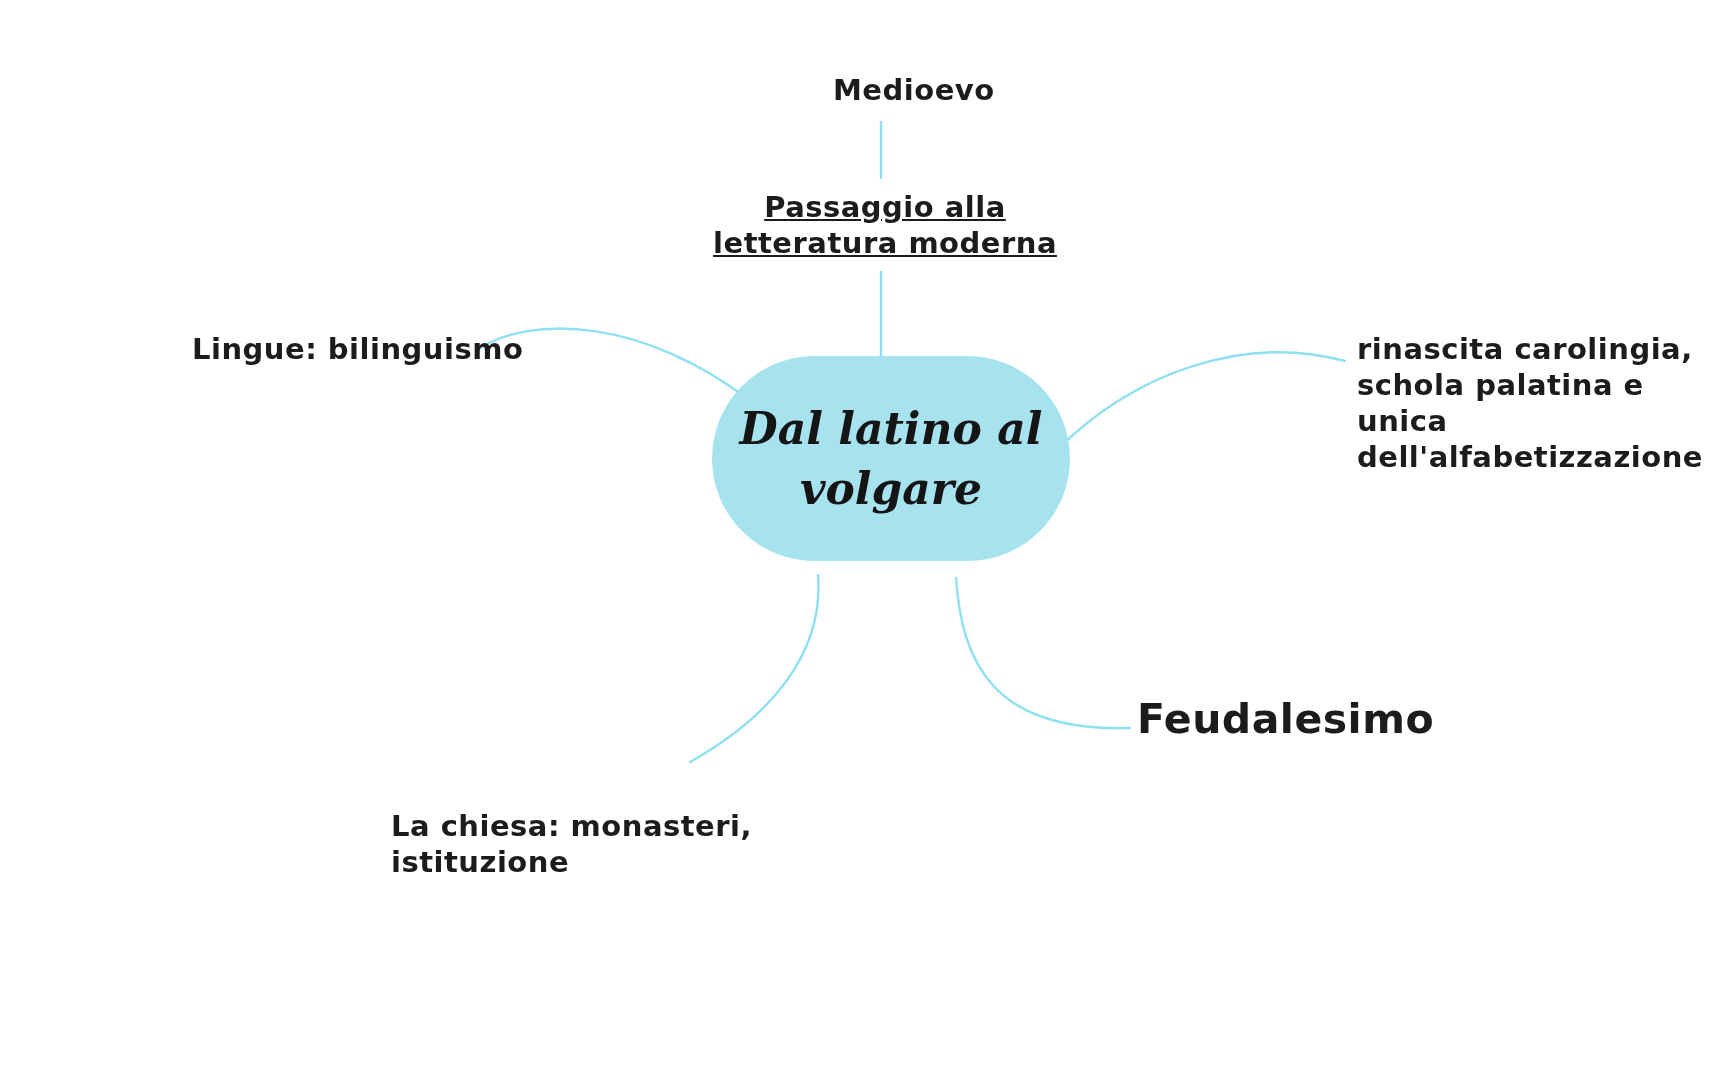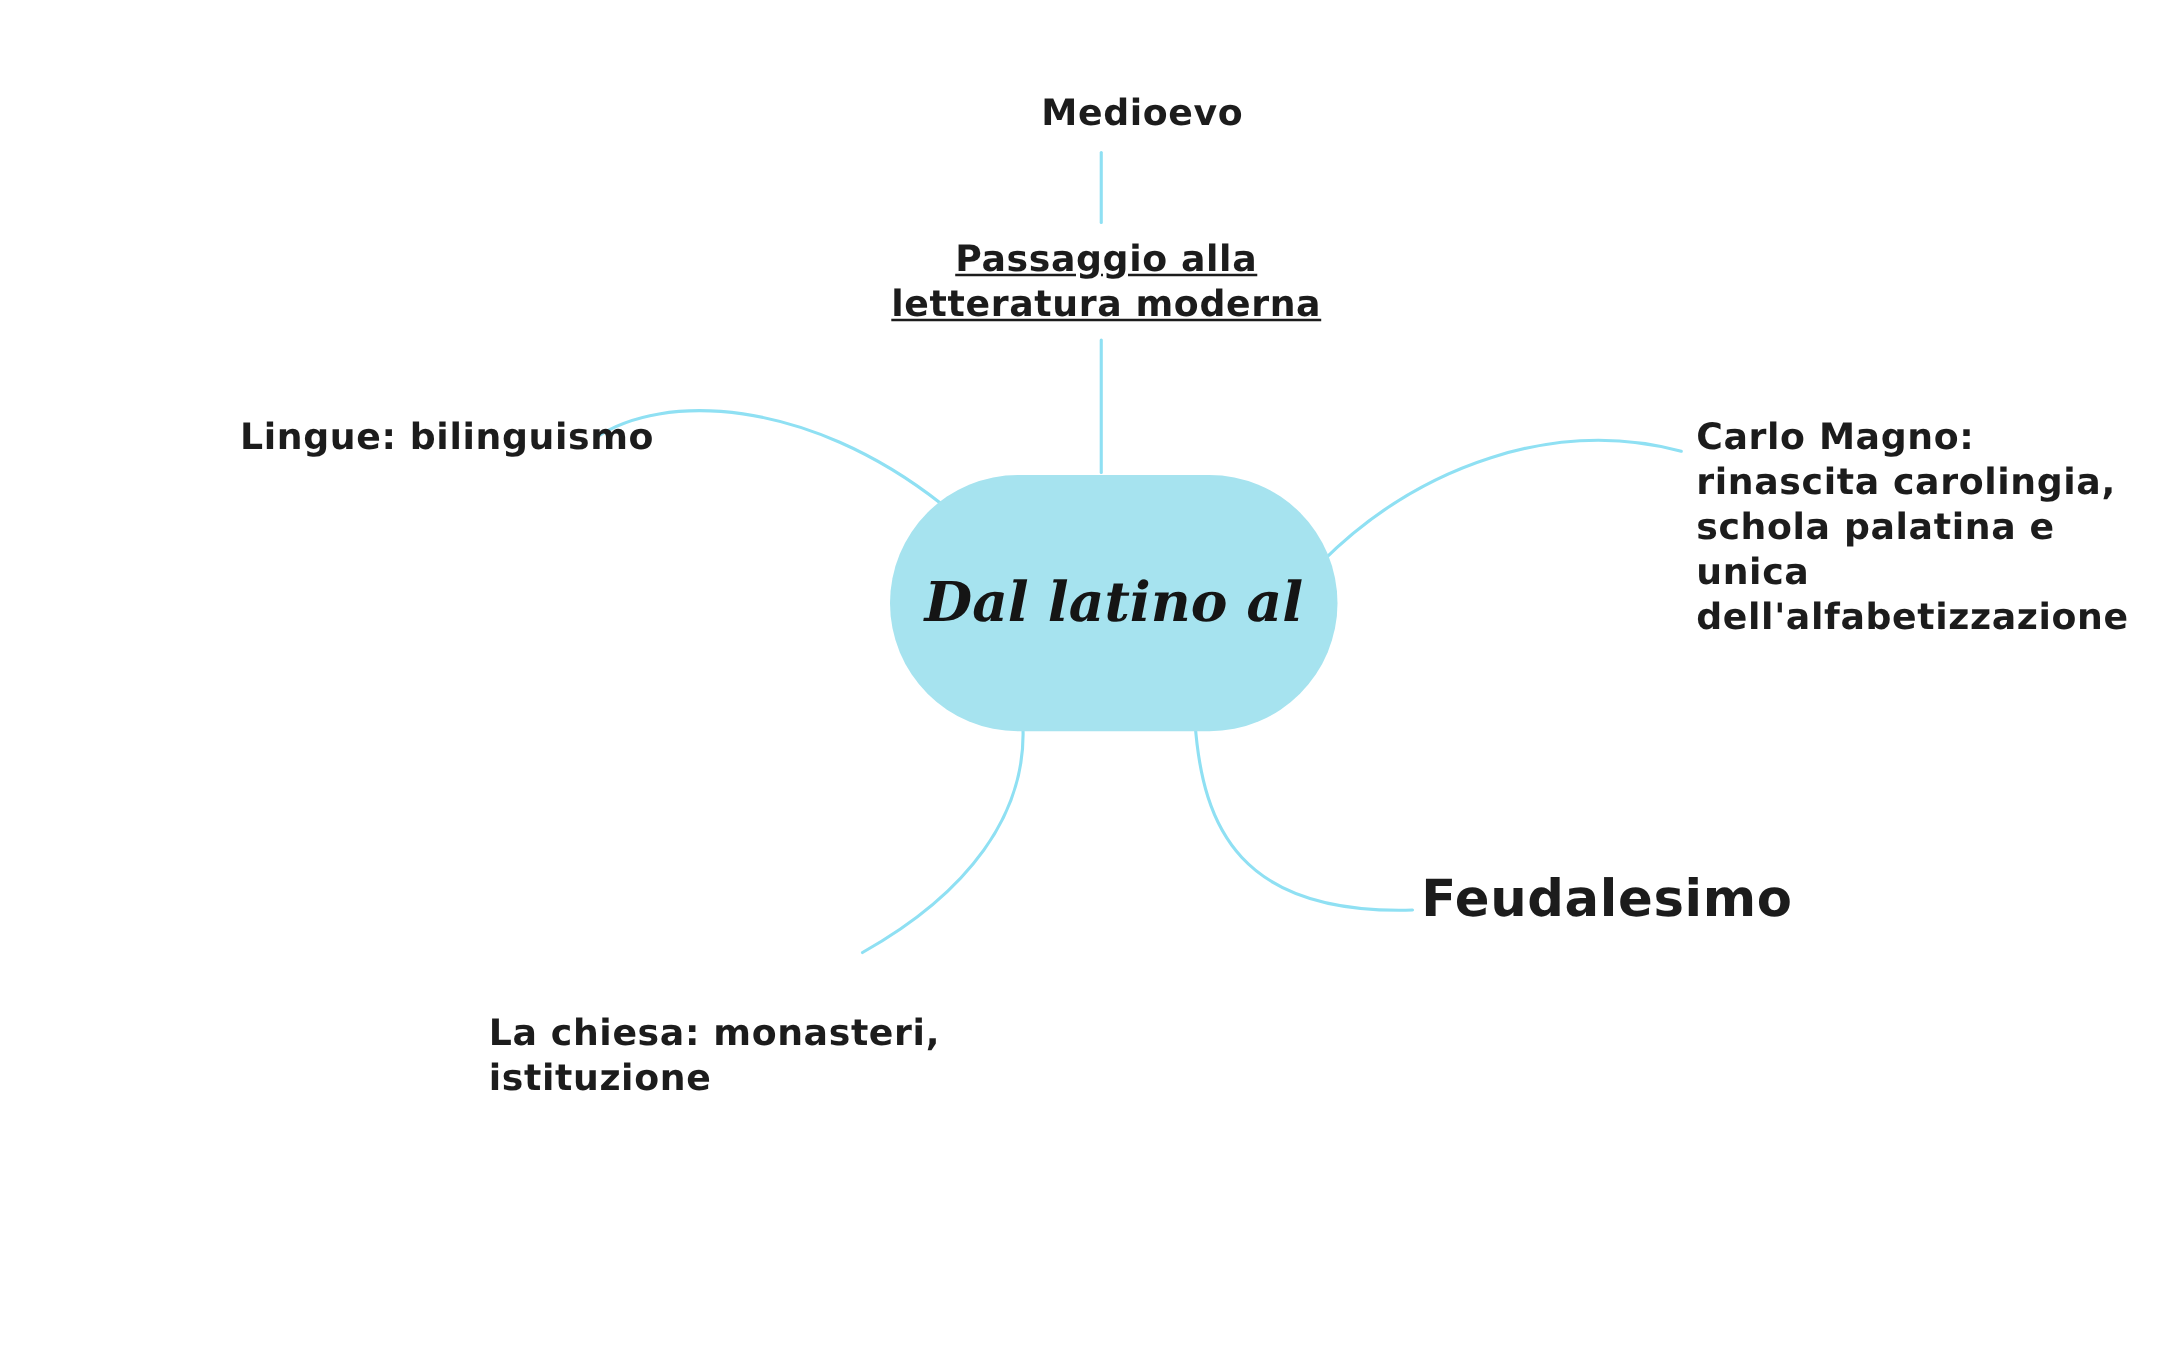--- a/index.html
+++ b/index.html
@@ -26,21 +26,21 @@
   }
   .connectors path {
     fill: none;
     stroke: #8fe0f3;
     stroke-width: 2.5;
     stroke-linecap: round;
   }
   .central-node {
     position: absolute;
     left: 712px;
-    top: 380px;
+    top: 356px;
     width: 358px;
     height: 205px;
     background: #a6e3ef;
     border-radius: 103px;
     display: flex;
     flex-direction: column;
     align-items: center;
     justify-content: center;
   }
   .central-node .title-line {
@@ -78,37 +78,37 @@
     <path d="M 881 122 L 881 178"></path>
     <path d="M 881 272 L 881 378"></path>
     <path d="M 477 350 C 530 314, 645 318, 753 403"></path>
     <path d="M 1057 450 C 1135 372, 1245 334, 1345 361"></path>
     <path d="M 818 575 C 824 652, 772 716, 690 762"></path>
     <path d="M 956 578 C 962 662, 992 732, 1130 728"></path>
   </svg>
 
   <div class="central-node">
     <span class="title-line">Dal latino al</span>
+    <span class="title-line">volgare</span>
   </div>
 
   <div class="label label-medioevo">
     <span class="line">Medioevo</span>
   </div>
 
   <div class="label label-passaggio">
     <span class="line">Passaggio alla</span>
     <span class="line">letteratura moderna</span>
   </div>
 
   <div class="label label-lingue">
     <span class="line">Lingue: bilinguismo</span>
   </div>
 
   <div class="label label-carlo">
-    <span class="line">Carlo Magno:</span>
     <span class="line">rinascita carolingia,</span>
     <span class="line">schola palatina e</span>
     <span class="line">unica</span>
     <span class="line">dell'alfabetizzazione</span>
   </div>
 
   <div class="label label-chiesa">
     <span class="line">La chiesa: monasteri,</span>
     <span class="line">istituzione</span>
   </div>

